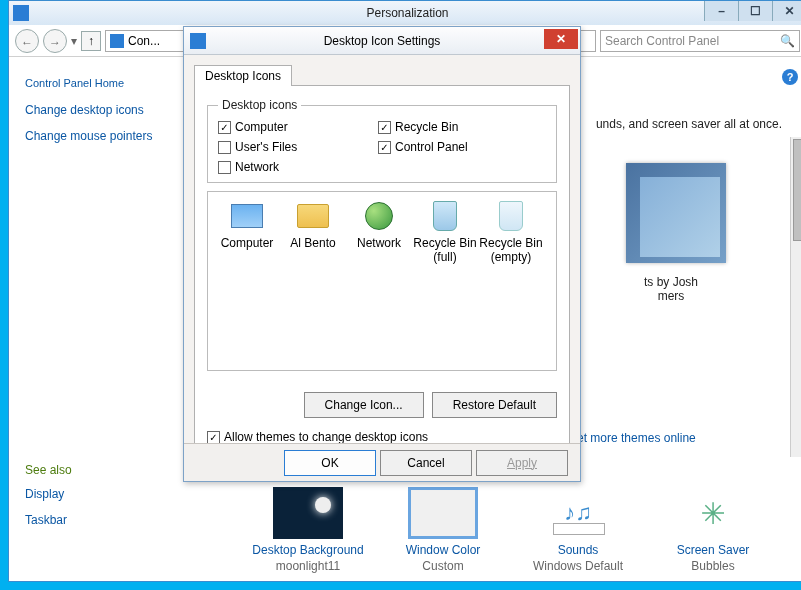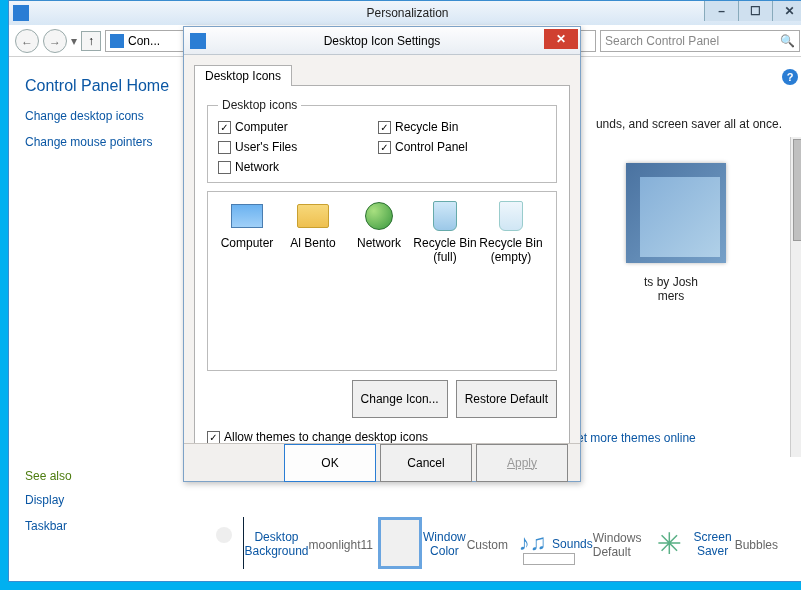--- a/index.html
+++ b/index.html
@@ -16,38 +16,38 @@
   .navbar { height: 32px; display: flex; align-items: center; padding: 2px 6px; border-bottom: 1px solid #d0d0d0; gap: 4px; }
   .circlebtn { width: 24px; height: 24px; border: 1px solid #9aa; border-radius: 50%; display: flex; align-items: center; justify-content: center; color: #666; background: #f5f5f5; }
   .uparrow { width: 20px; height: 20px; border: 1px solid #9aa; display: flex; align-items: center; justify-content: center; background: #f5f5f5; }
   .address { flex: 1; height: 22px; border: 1px solid #aaa; display: flex; align-items: center; padding: 0 4px; gap: 4px; }
   .search { width: 200px; height: 22px; border: 1px solid #aaa; display: flex; align-items: center; padding: 0 4px; color: #888; position: relative; }
   .search .magnify { position: absolute; right: 4px; color: #4a90d9; }
 
   .explorer-body { position: absolute; top: 56px; left: 0; right: 0; bottom: 0; display: flex; }
   .sidebar { width: 184px; padding: 20px 16px; }
   .sidebar a, .sidebar .linkitem { display: block; color: #0b57a4; margin-bottom: 12px; cursor: pointer; }
-  .sidebar .heading { color: #0b57a4; font-size: 16px; margin-bottom: 14px; }
+  .sidebar .heading { color: #0b57a4; font-size: 11px; margin-bottom: 14px; }
   .sidebar .seealso { color: #4d7c0f; margin-top: 320px; margin-bottom: 10px; }
 
   .content { flex: 1; position: relative; padding: 10px; }
   .content-header { position: absolute; right: 24px; top: 60px; color: #222; }
   .scrollbar { position: absolute; right: 0; top: 80px; width: 16px; height: 320px; background: #efefef; border-left: 1px solid #ccc; }
   .scrollbar::before { content:""; position:absolute; left:2px; top:2px; width:12px; height:100px; background:#c0c0c0; border: 1px solid #999; }
   .helpicon { position:absolute; right: 8px; top: 12px; width:16px; height:16px; border-radius:50%; background:#2a7dd4; color:#fff; font-weight:bold; display:flex; align-items:center; justify-content:center; font-size:11px; }
 
   .theme-peek { position:absolute; right: 80px; top: 106px; width: 100px; height: 100px; background: linear-gradient(135deg,#4a72a0,#76a0c8); box-shadow: 0 0 4px rgba(0,0,0,.3); }
   .theme-peek::after { content:""; position:absolute; left:14px; top:14px; width:80px; height:80px; background:linear-gradient(135deg,#86b0d8,#b0d0e8); }
   .theme-label { position:absolute; right: 80px; top: 218px; width: 110px; text-align: center; color: #222; }
 
   .meta-links { position:absolute; left: 368px; bottom: 136px; display:flex; }
   .meta-links span { color:#0b57a4; cursor:pointer; }
 
   .bottomrow { position:absolute; left: 50px; right: 28px; bottom: 8px; display:flex; justify-content: space-between; }
-  .bicon { display:flex; flex-direction:row; align-items:center; width: 130px; }
+  .bicon { display:flex; flex-direction:column; align-items:center; width: 130px; }
   .bicon .thumb { width: 70px; height: 52px; margin-bottom: 4px; display:flex; align-items:center; justify-content:center; }
   .bicon .thumb.moon { background:#0a2239; position:relative; }
   .bicon .thumb.moon::after { content:""; width:16px; height:16px; border-radius:50%; background:#eee; box-shadow: 0 0 8px #fff; position:absolute; right:12px; top:10px;}
   .bicon .thumb.border { border: 3px solid #6aa5e0; background: #f0f0f0;}
   .bicon .thumb.sound { position: relative; }
   .bicon .thumb.sound::before { content:"♪♫"; font-size:22px; color:#3a8ccf; }
   .bicon .thumb.sound::after { content:""; position:absolute; bottom:4px; left:10px; width: 50px; height: 10px; background:#fff; border:1px solid #aaa; }
   .bicon .thumb.scr::before { content:"✳"; font-size:30px; color:#5ab086; }
   .bicon .bl { color:#0b57a4; margin-bottom:2px; text-align: center; }
   .bicon .sub { color:#666; }
@@ -71,21 +71,21 @@
   .icongrid { border:1px solid #bbb; margin-top: 8px; height: 180px; padding: 6px; display:flex; flex-wrap:wrap; align-content:flex-start; }
   .iconcell { width: 66px; height: 80px; display:flex; flex-direction:column; align-items:center; justify-content:flex-start; text-align:center; font-size: 11px; }
   .iconcell .ico { width: 40px; height: 36px; display:flex; align-items:center; justify-content:center; margin-bottom:2px; }
   .ico.computer::before { content:""; width:30px; height:22px; background:linear-gradient(#6bb2f0,#a0d0f8); border:1px solid #4a7db0; display:block; }
   .ico.folder::before { content:""; width:30px; height:22px; background:linear-gradient(#f7d87a,#eec050); border:1px solid #c9a030; display:block; border-radius:2px; }
   .ico.network::before { content:""; width:26px; height:26px; border-radius:50%; background:radial-gradient(circle at 30% 30%, #a8e080, #3a9840); border:1px solid #2a7030; display:block; }
   .ico.binfull::before { content:""; width:22px; height:28px; background:linear-gradient(#cfe8f8,#9cc8e8); border:1px solid #6aa; border-radius:2px 2px 6px 6px; display:block; }
   .ico.binempty::before { content:""; width:22px; height:28px; background:linear-gradient(#eef6fc,#d0e6f4); border:1px solid #9cc; border-radius:2px 2px 6px 6px; display:block; }
 
   .btnrow { position:absolute; right: 12px; bottom: 36px; display:flex; gap: 8px; }
-  .btn { min-width: 92px; height: 38px; border:1px solid #888; background:#f0f0f0; display:flex; align-items:center; justify-content:center; padding: 0 8px; }
+  .btn { min-width: 92px; height: 26px; border:1px solid #888; background:#f0f0f0; display:flex; align-items:center; justify-content:center; padding: 0 20px; }
   .allowrow { position:absolute; left: 12px; bottom: 10px; display:flex; align-items:center; gap:4px; }
 
   .dlg-footer { position:absolute; left:0; right:0; bottom:0; height: 38px; background:#f2f0ee; border-top:1px solid #c8c4c0; display:flex; align-items:center; justify-content:flex-end; gap: 4px; padding-right: 12px; }
   .dlg-footer .btn.default { border:1px solid #2a7dd4; background:#fdfdfd; }
   .dlg-footer .btn.disabled { color:#999;text-decoration:underline; }
 </style>
 </head>
 <body>
 
 <div class="explorer">

